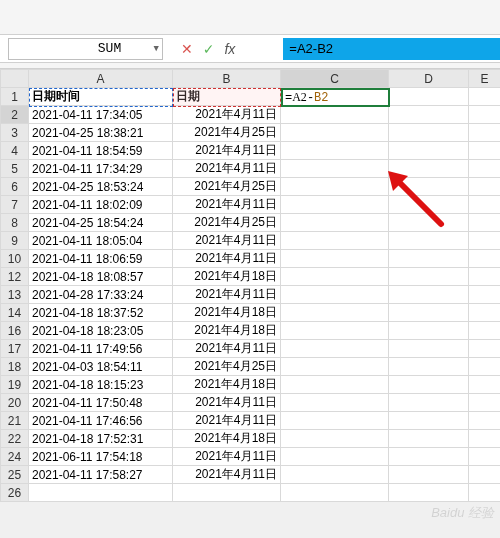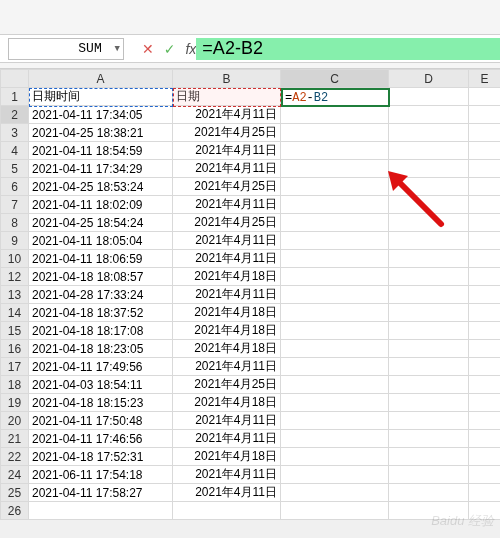--- a/index.html
+++ b/index.html
@@ -18,21 +18,21 @@
     border-bottom: 1px solid #d0d0d0;
   }
   .formula-row {
     display: flex;
     align-items: center;
     height: 28px;
     background: #fff;
     border-bottom: 1px solid #d0d0d0;
   }
   .name-box {
-    width: 116px;
+    width: 155px;
     height: 22px;
     border: 1px solid #bfbfbf;
     background: #fff;
     margin-left: 8px;
     display: flex;
     align-items: center;
     justify-content: center;
     font-family: "Courier New", monospace;
     font-size: 13px;
     position: relative;
@@ -60,23 +60,24 @@
   }
   .fx-cancel { color: #d9534f; }
   .fx-confirm { color: #5cb85c; }
   .fx-label { font-style: italic; color: #555; }
   .formula-input {
     flex: 1;
     height: 22px;
     border: none;
     outline: none;
     padding: 0 6px;
-    font-size: 18px;
+    font-size: 13px;
     font-family: "Segoe UI", Arial, sans-serif;
-    background: #86efac;
+    background: #0ea5e9;
+    margin-left: 48px;
   }
   .subline { height: 6px; background: #f5f5f5; border-bottom: 1px solid #d0d0d0; }
   .grid {
     background: #fff;
     position: relative;
   }
   table {
     border-collapse: collapse;
     table-layout: fixed;
     width: 500px;
@@ -102,43 +103,43 @@
     width: 28px;
     color: #333;
   }
   .col-a { width: 144px; }
   .col-b { width: 108px; }
   .col-c { width: 108px; }
   .col-d { width: 80px; }
   .col-e { width: 32px; }
   td.colA { font-family: Liberation Sans, sans-serif; }
   td.colB { text-align: right; font-family: Arial, sans-serif; }
-  td.header-cell { text-align: left; font-weight: normal; font-family: "Microsoft YaHei", Arial; }
+  td.header-cell { text-align: left; font-weight: bold; font-family: "Microsoft YaHei", Arial; }
   .hl-row th.rowhdr, .hl-col { background: #d4d4d4; }
   
   
   .sel-c2 {
     position: absolute;
     left: 281px;
     top: 19px;
     width: 109px;
     height: 19px;
     border: 2px solid #1f7e3b;
     background: #fff;
     font-size: 12px;
     font-family: "Courier New", monospace;
     padding-left: 2px;
     display: flex;
     align-items: center;
     z-index: 5;
   }
   .sel-c2 .eq { color:#000; }
-  .sel-c2 .refA { color: #c2410c; }
+  .sel-c2 .refA { color: #000000; font-family: Liberation Serif, serif; }
   .sel-c2 .op { color:#000; }
-  .sel-c2 .refB { color: #0c4a6e; }
+  .sel-c2 .refB { color: #a16207; }
   .marchA {
     position: absolute;
     left: 29px; top: 19px;
     width: 144px; height: 19px;
     border: 1.5px dashed #2266cc;
     z-index: 4;
     pointer-events: none;
   }
   .marchB {
     position: absolute;
@@ -154,21 +155,21 @@
     left: 386px;
     top: 100px;
     width: 60px;
     height: 60px;
     z-index: 10;
     pointer-events: none;
   }
   .watermark {
     position: absolute;
     right: 6px;
-    bottom: 8px;
+    bottom: 16px;
     color: rgba(0,0,0,0.12);
     font-size: 13px;
     font-style: italic;
     z-index: 20;
     pointer-events: none;
   }
 </style>
 </head>
 <body>
 
@@ -321,28 +322,20 @@
         </tr>
         <tr>
           <th class="rowhdr">14</th>
           <td class="colA">2021-04-18 18:37:52</td>
           <td class="colB">2021年4月18日</td>
           <td></td>
           <td></td>
           <td></td>
         </tr>
         <tr>
-          <th class="rowhdr">15</th>
-          <td class="colA">2021-04-18 18:17:08</td>
-          <td class="colB">2021年4月18日</td>
-          <td></td>
-          <td></td>
-          <td></td>
-        </tr>
-        <tr>
           <th class="rowhdr">16</th>
           <td class="colA">2021-04-18 18:23:05</td>
           <td class="colB">2021年4月18日</td>
           <td></td>
           <td></td>
           <td></td>
         </tr>
         <tr>
           <th class="rowhdr">17</th>
           <td class="colA">2021-04-11 17:49:56</td>

